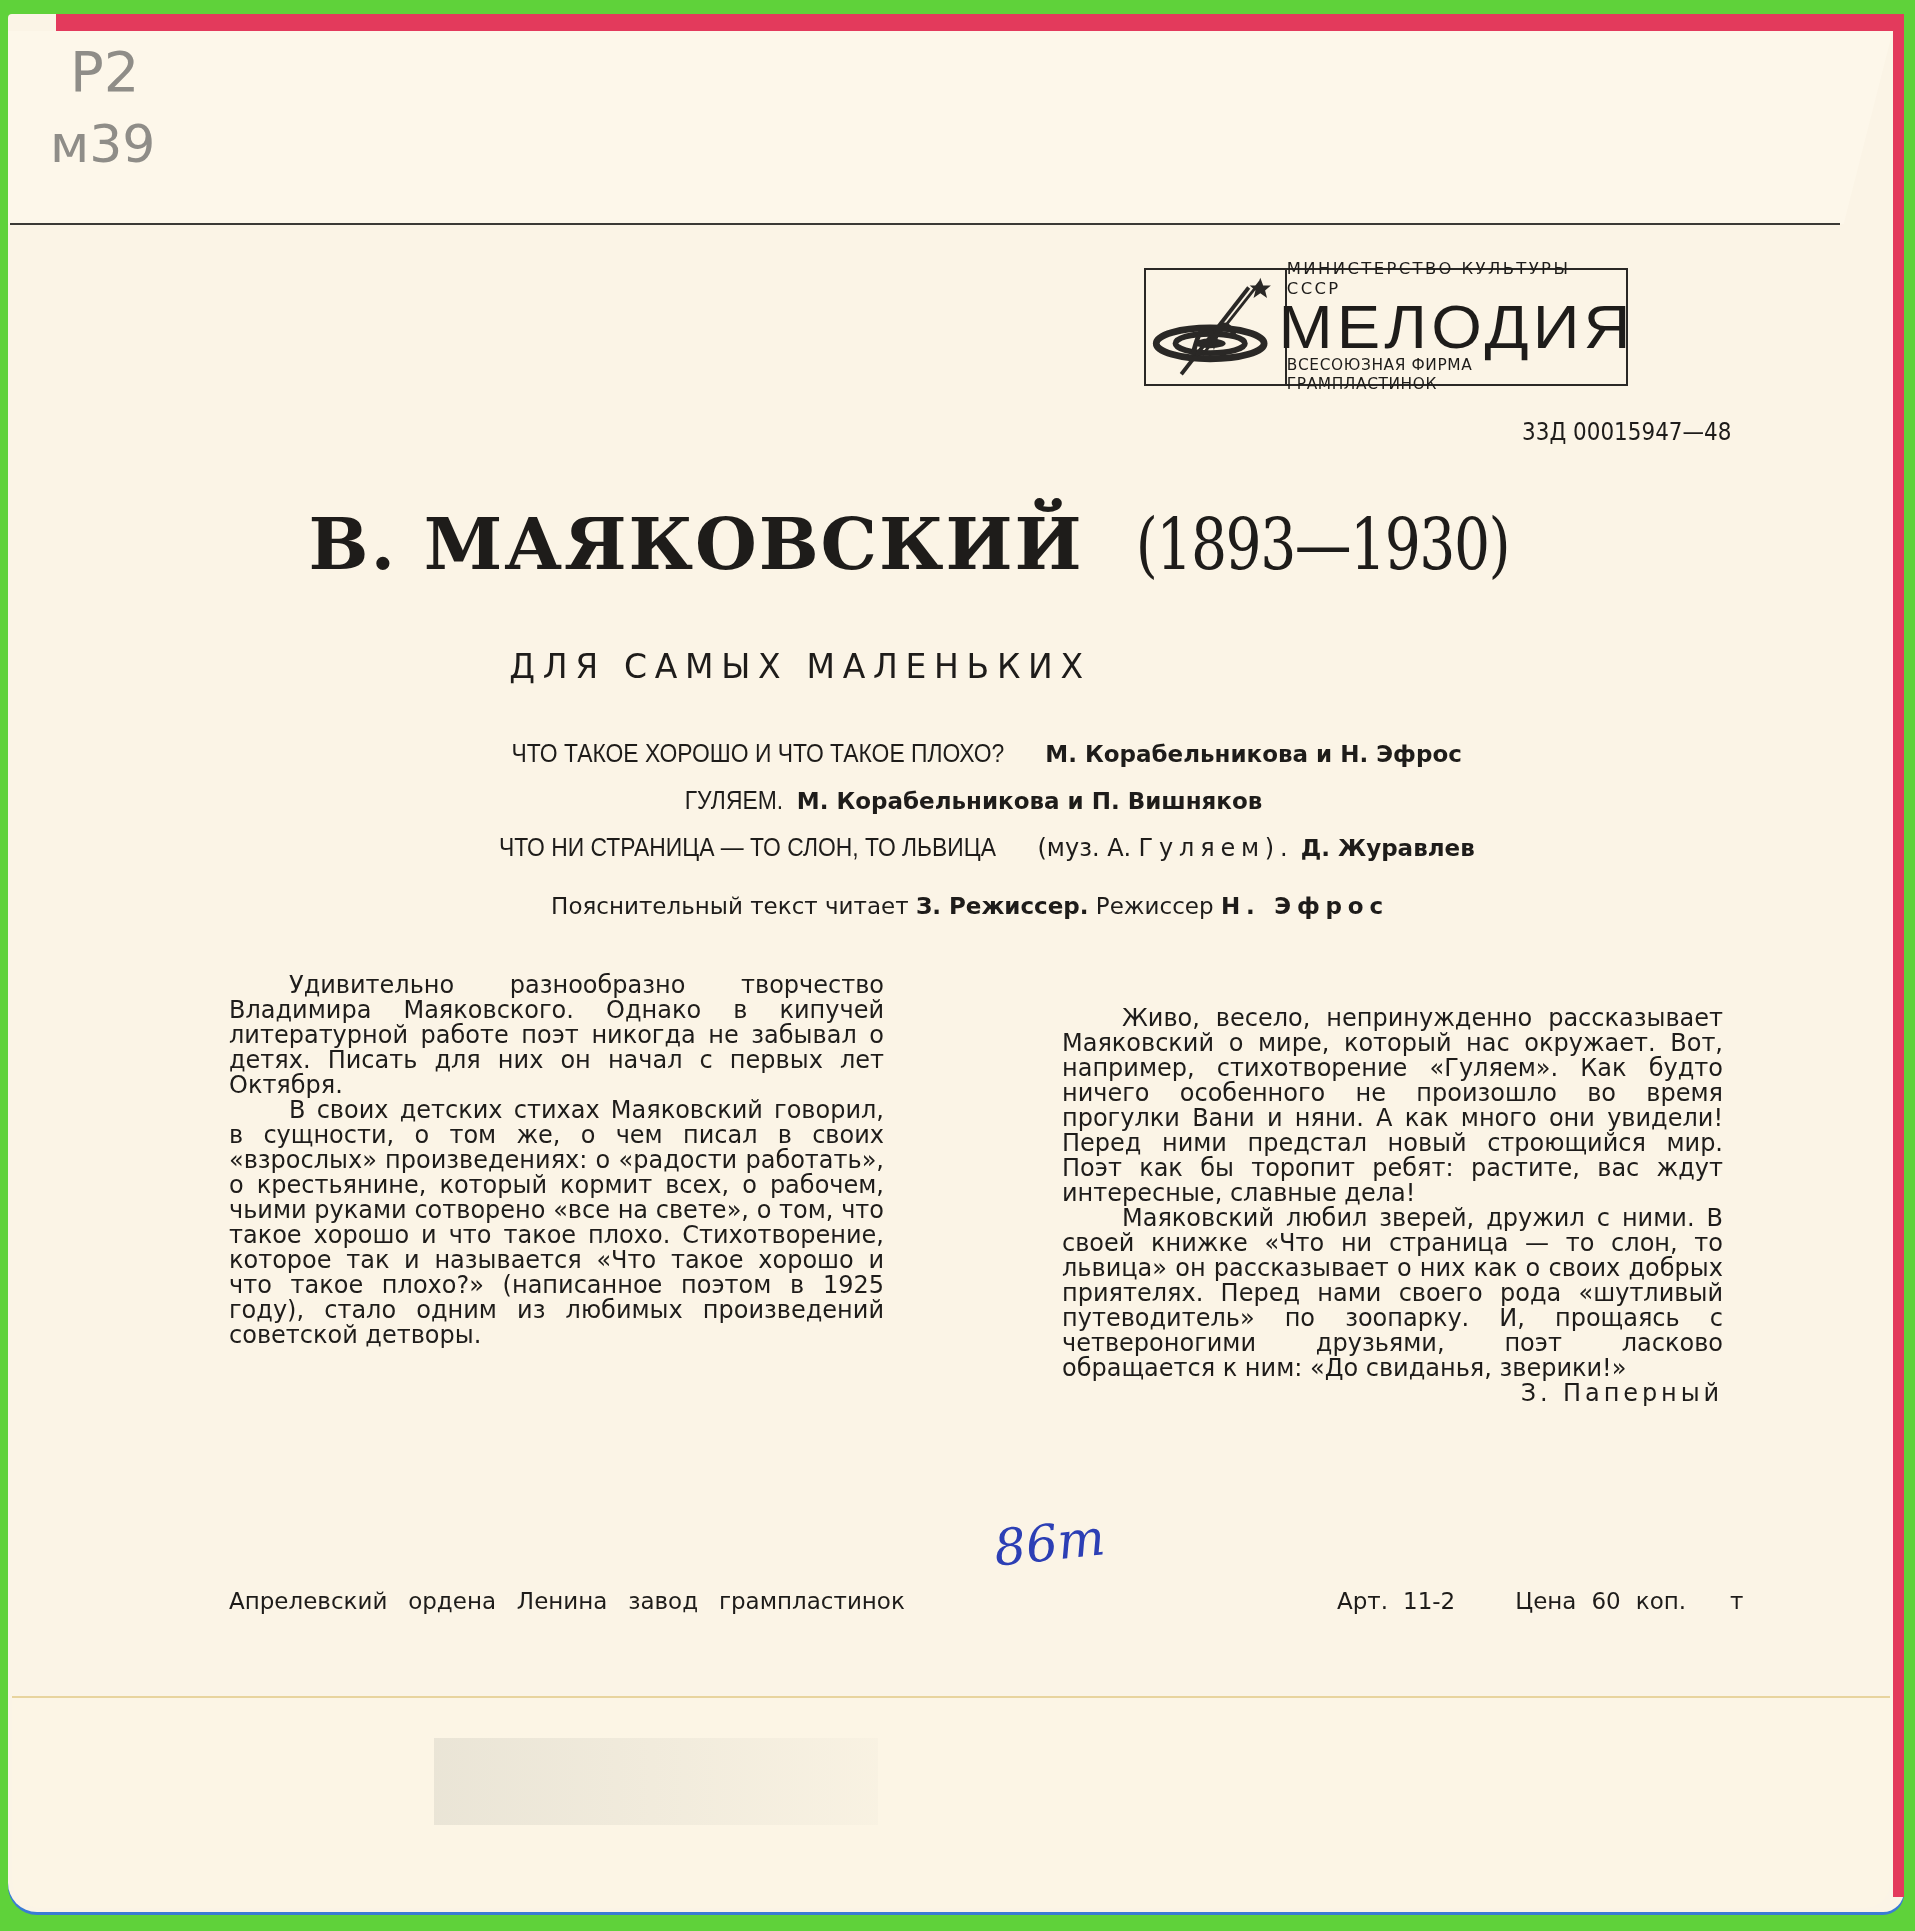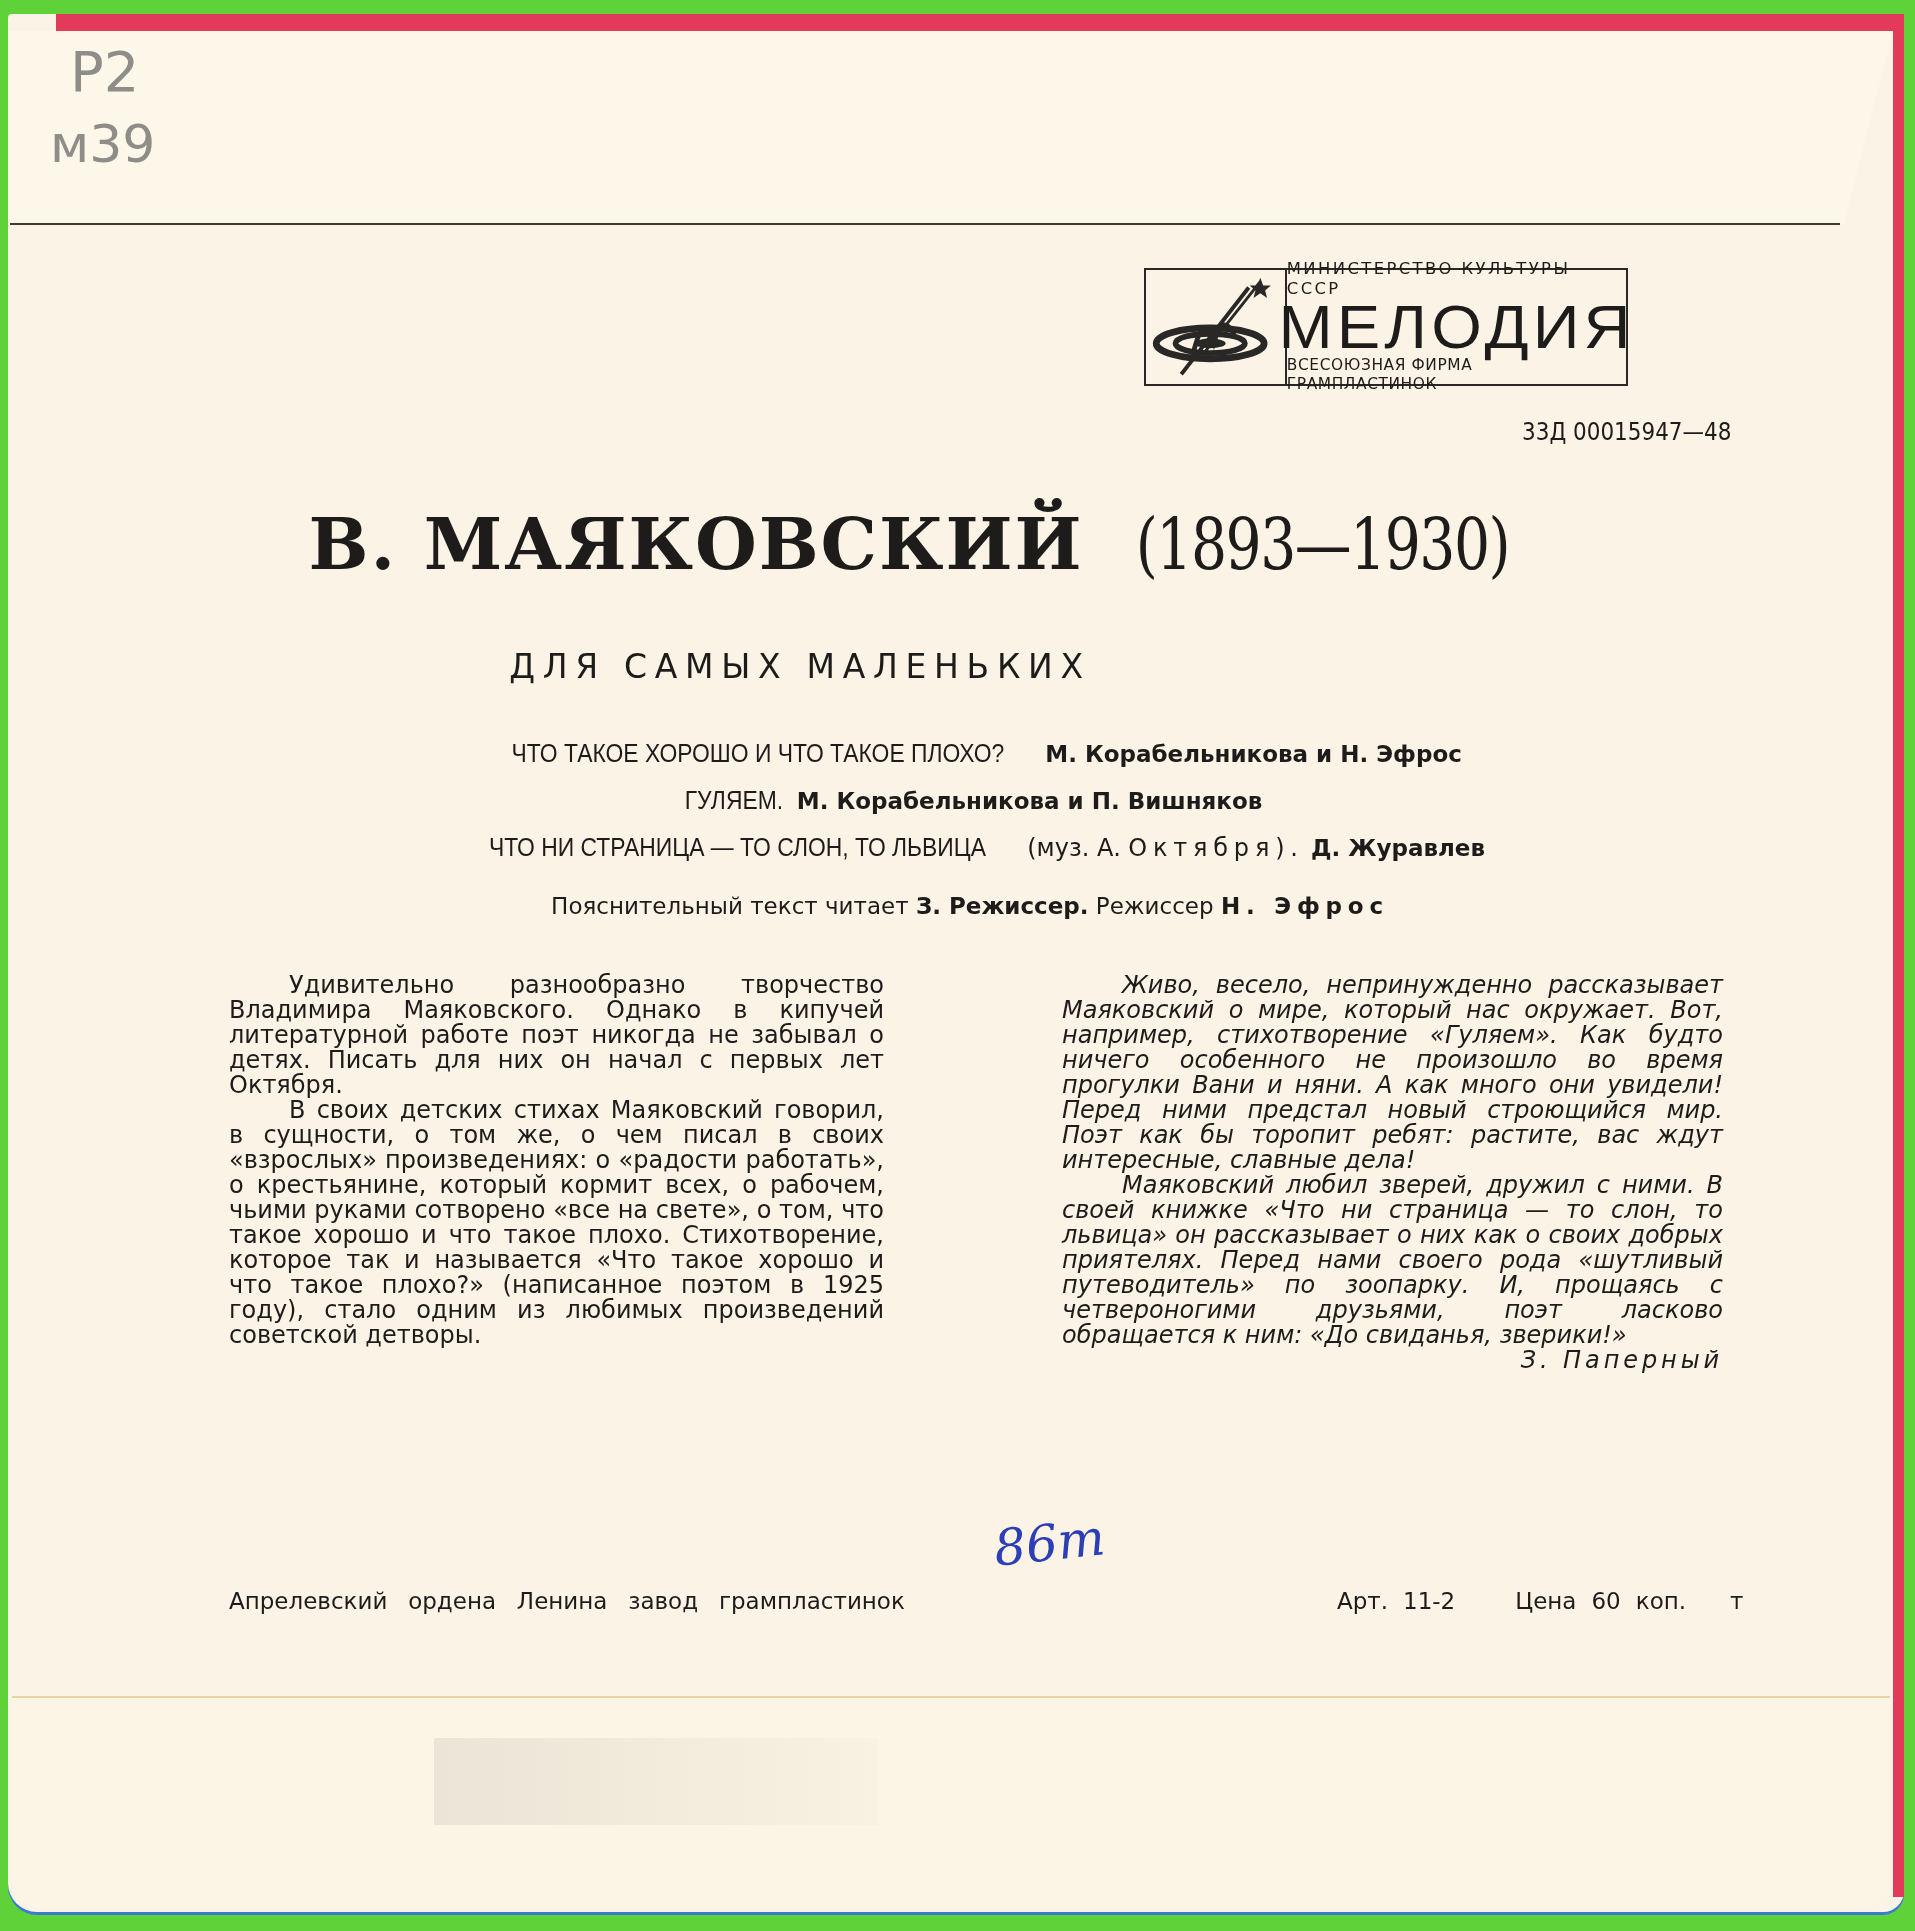--- a/index.html
+++ b/index.html
@@ -75,21 +75,21 @@
   .track .p { font-weight: bold; font-family: "DejaVu Sans", sans-serif; font-size: 23px; }
   .track .m { font-size: 24px; letter-spacing: 0; }
   .track .sp { letter-spacing: 5.8px; }
 
   .col {
     position: absolute; font-size: 24px; line-height: 25px;
     text-align: justify; font-family: "DejaVu Sans", sans-serif;
   }
   .col p { margin: 0; text-indent: 60px; }
   .col.left { left: 229px; top: 973px; width: 655px; }
-  .col.right { left: 1062px; top: 973px; width: 661px; font-style: italic; }
+  .col.right { left: 1062px; top: 1006px; width: 661px; }
   .signature { text-align: right; letter-spacing: 3.9px; text-indent: 0 !important; margin-top: 0; }
 
   .handwrite {
     position: absolute; left: 994px; top: 1514px; color: #2c3fb5;
     font-family: "DejaVu Serif", serif; font-size: 50px; font-style: italic;
     transform: rotate(-6deg);
   }
   .footer {
     position: absolute; top: 1588px; font-size: 23px; white-space: nowrap;
   }
@@ -151,21 +151,21 @@
   <span class="t">ЧТО ТАКОЕ ХОРОШО И ЧТО ТАКОЕ ПЛОХО?</span>
   <span class="p">М. Корабельникова и Н. Эфрос</span>
 </div>
 <div class="track" style="top:785px">
   <span class="t">ГУЛЯЕМ.</span>
   <span class="p">М. Корабельникова и П. Вишняков</span>
 </div>
 <div class="track" style="top:832px">
   <span class="t">ЧТО НИ СТРАНИЦА — ТО СЛОН, ТО ЛЬВИЦА</span>
   <span class="m">(муз. А.</span>
-  <span class="m sp">Октября).</span>
+  <span class="m sp">Гуляем).</span>
   <span class="p">Д. Журавлев</span>
 </div>
 
 <div class="track" style="top:893px">
   <span>Пояснительный текст читает</span>
   <span class="p">З. Режиссер.</span>
   <span>Режиссер</span>
   <span class="p sp">Н. Эфрос</span>
 </div>
 

